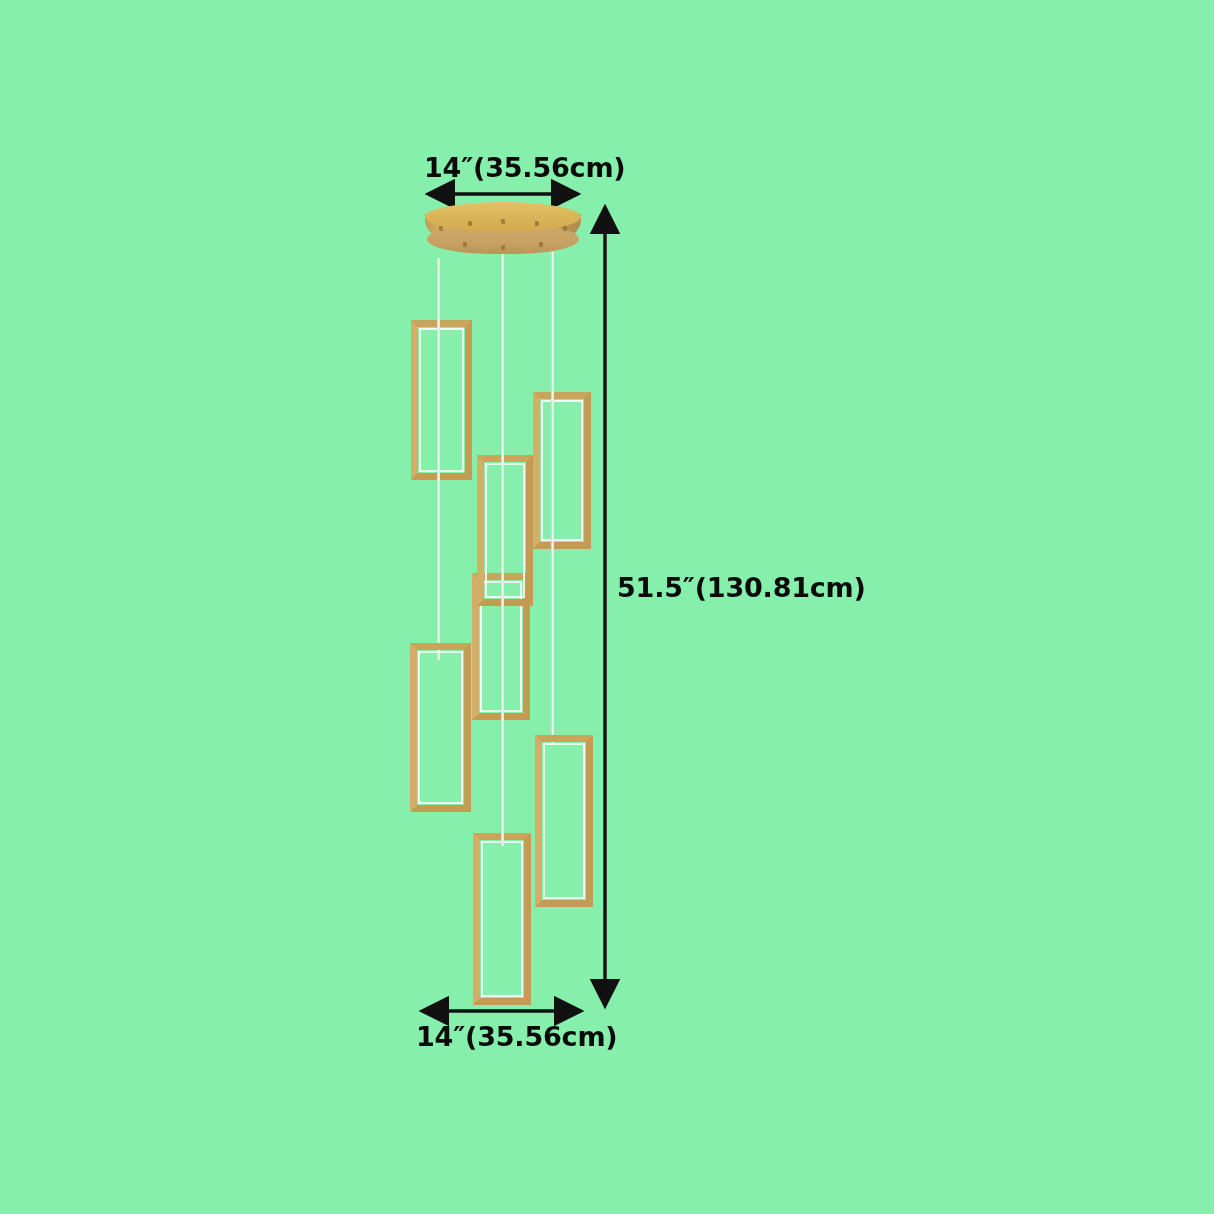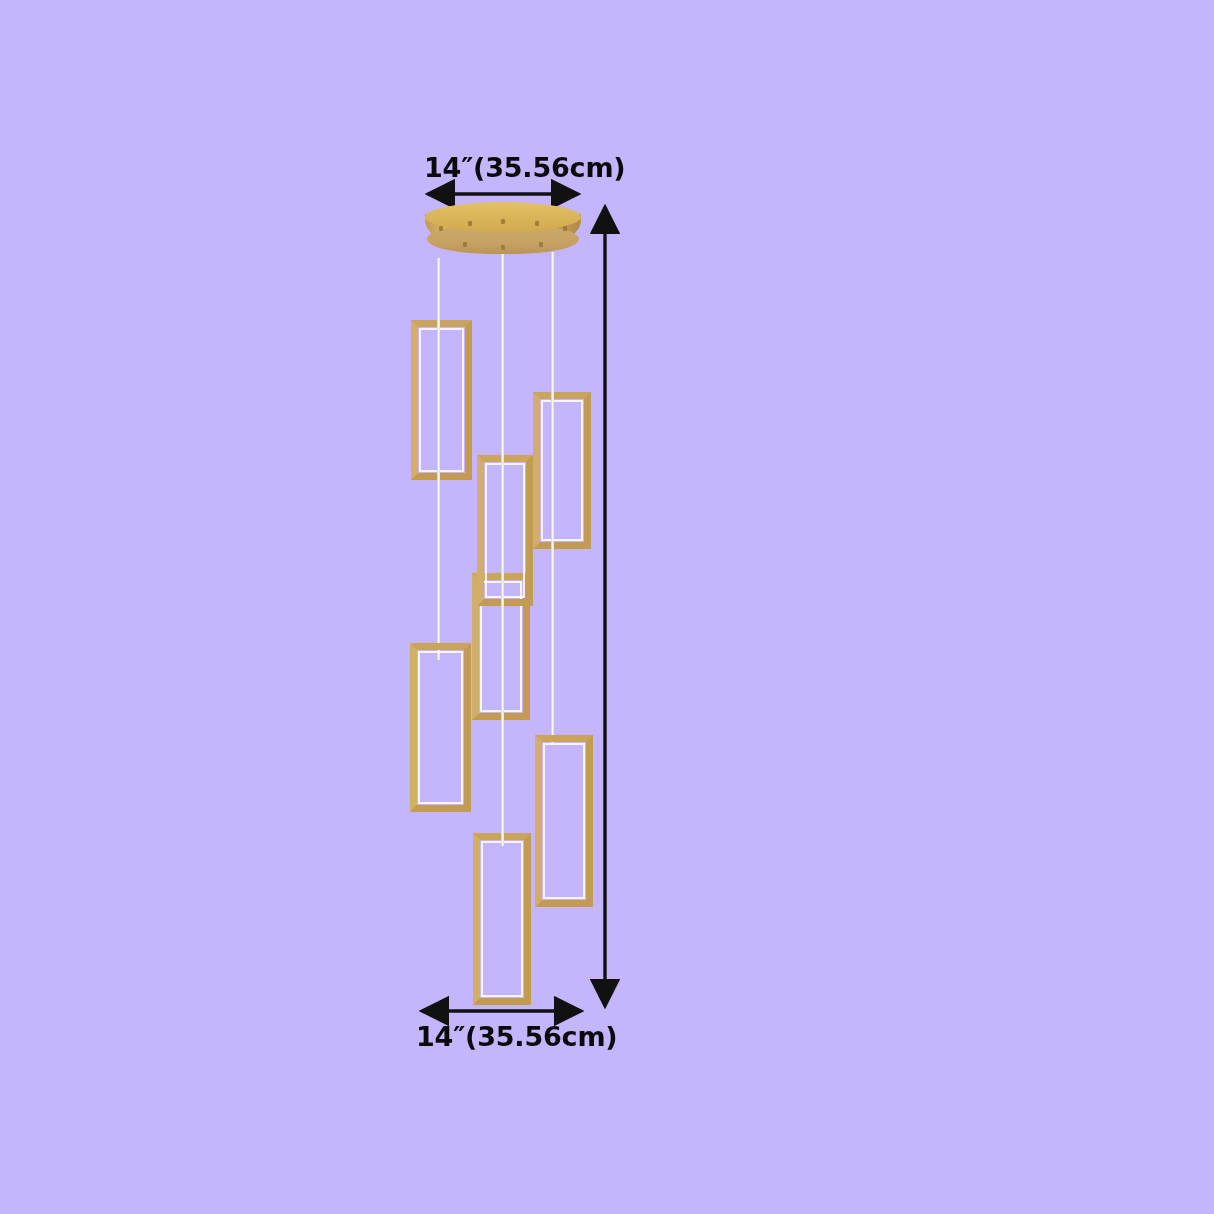--- a/index.html
+++ b/index.html
@@ -13,21 +13,21 @@
     font-family: "DejaVu Sans", "Liberation Sans", sans-serif;
     overflow: hidden;
     position: relative;
   }
 
   #stage {
     position: absolute;
     left: 0; top: 0;
     width: 1214px;
     height: 1214px;
-    background: #c4b5fd;
+    background: #86efac;
   }
 
   
   .dim-label {
     position: absolute;
     font-family: "DejaVu Sans", "Liberation Sans", sans-serif;
     font-weight: 700;
     color: #0a0a0a;
     white-space: nowrap;
     letter-spacing: -0.2px;
@@ -206,16 +206,17 @@
   </div>
 
   <div class="cord" style="left:437px; top:320px; height:160px; z-index:20;"></div>
   <div class="cord" style="left:501px; top:455px; height:151px; z-index:22;"></div>
   <div class="cord" style="left:551px; top:392px; height:157px; z-index:19;"></div>
   <div class="cord" style="left:501px; top:573px; height:147px; z-index:21;"></div>
   <div class="cord" style="left:501px; top:833px; height:10px; z-index:23;"></div>
 
   <div class="dim-label" id="label-top">14″(35.56cm)</div>
 
+  <div class="dim-label" id="label-height">51.5″(130.81cm)</div>
 
   <div class="dim-label" id="label-bottom">14″(35.56cm)</div>
 
 </div>
 
 </body></html>

